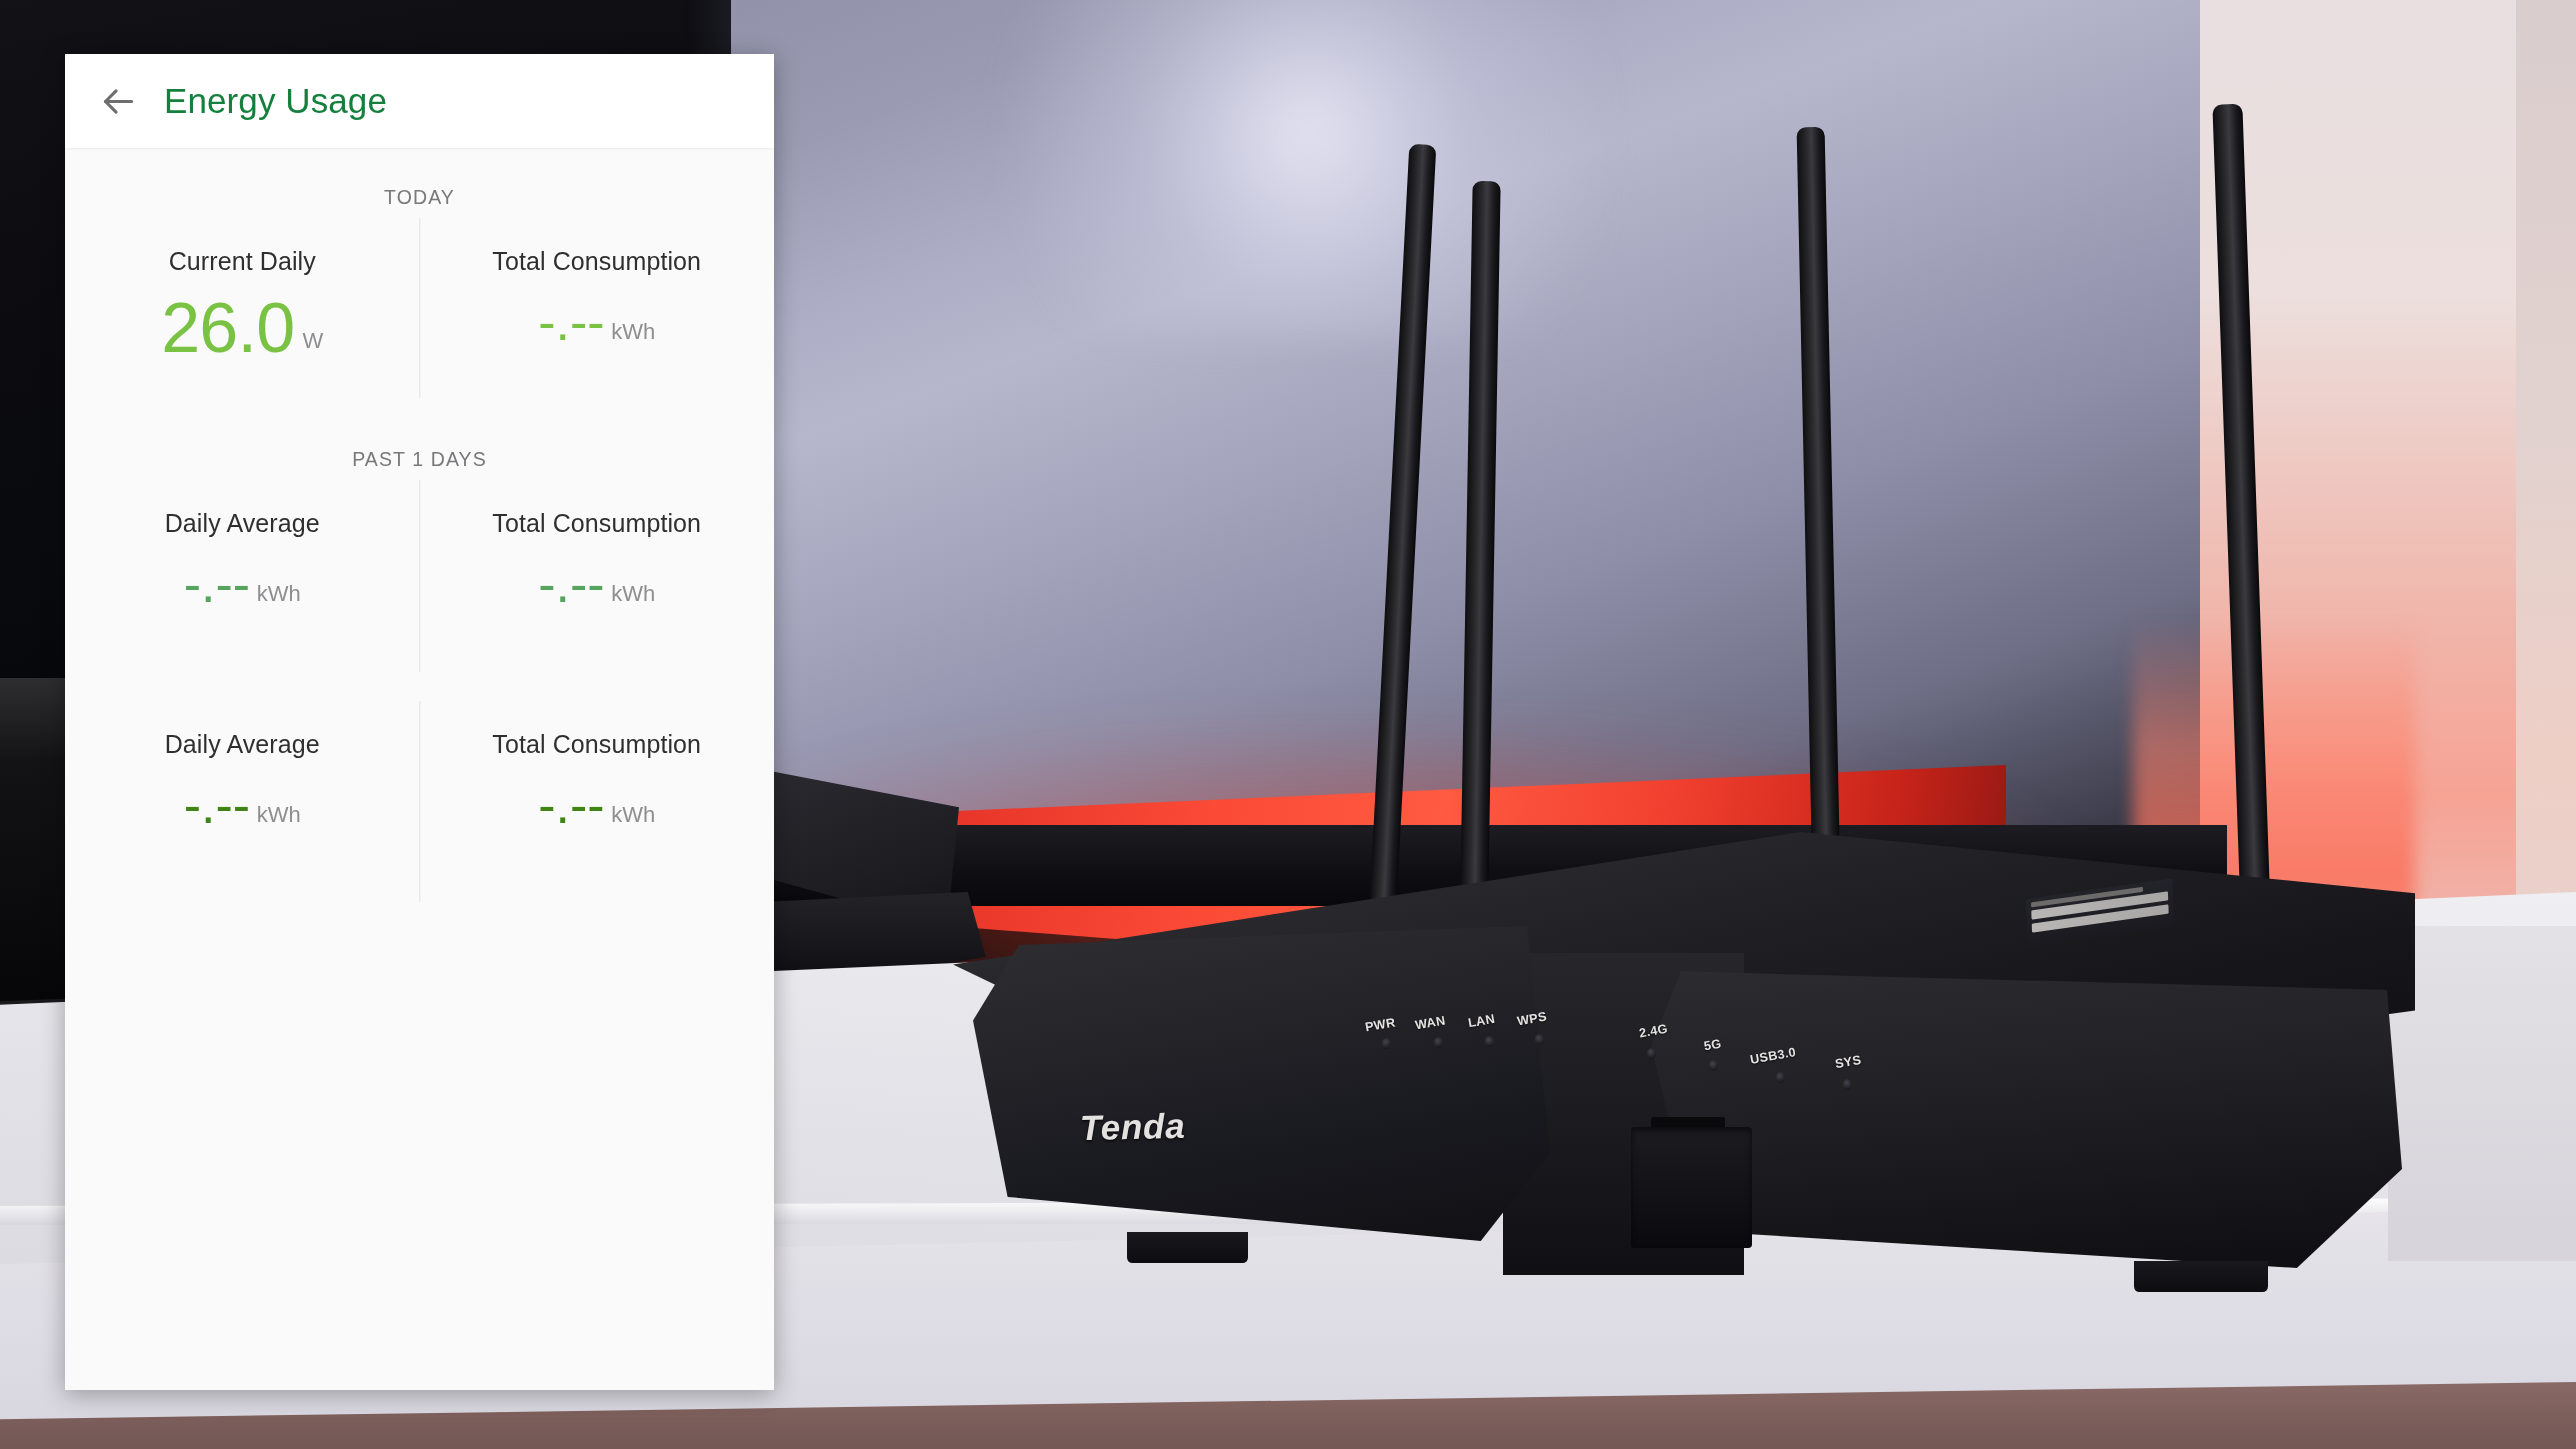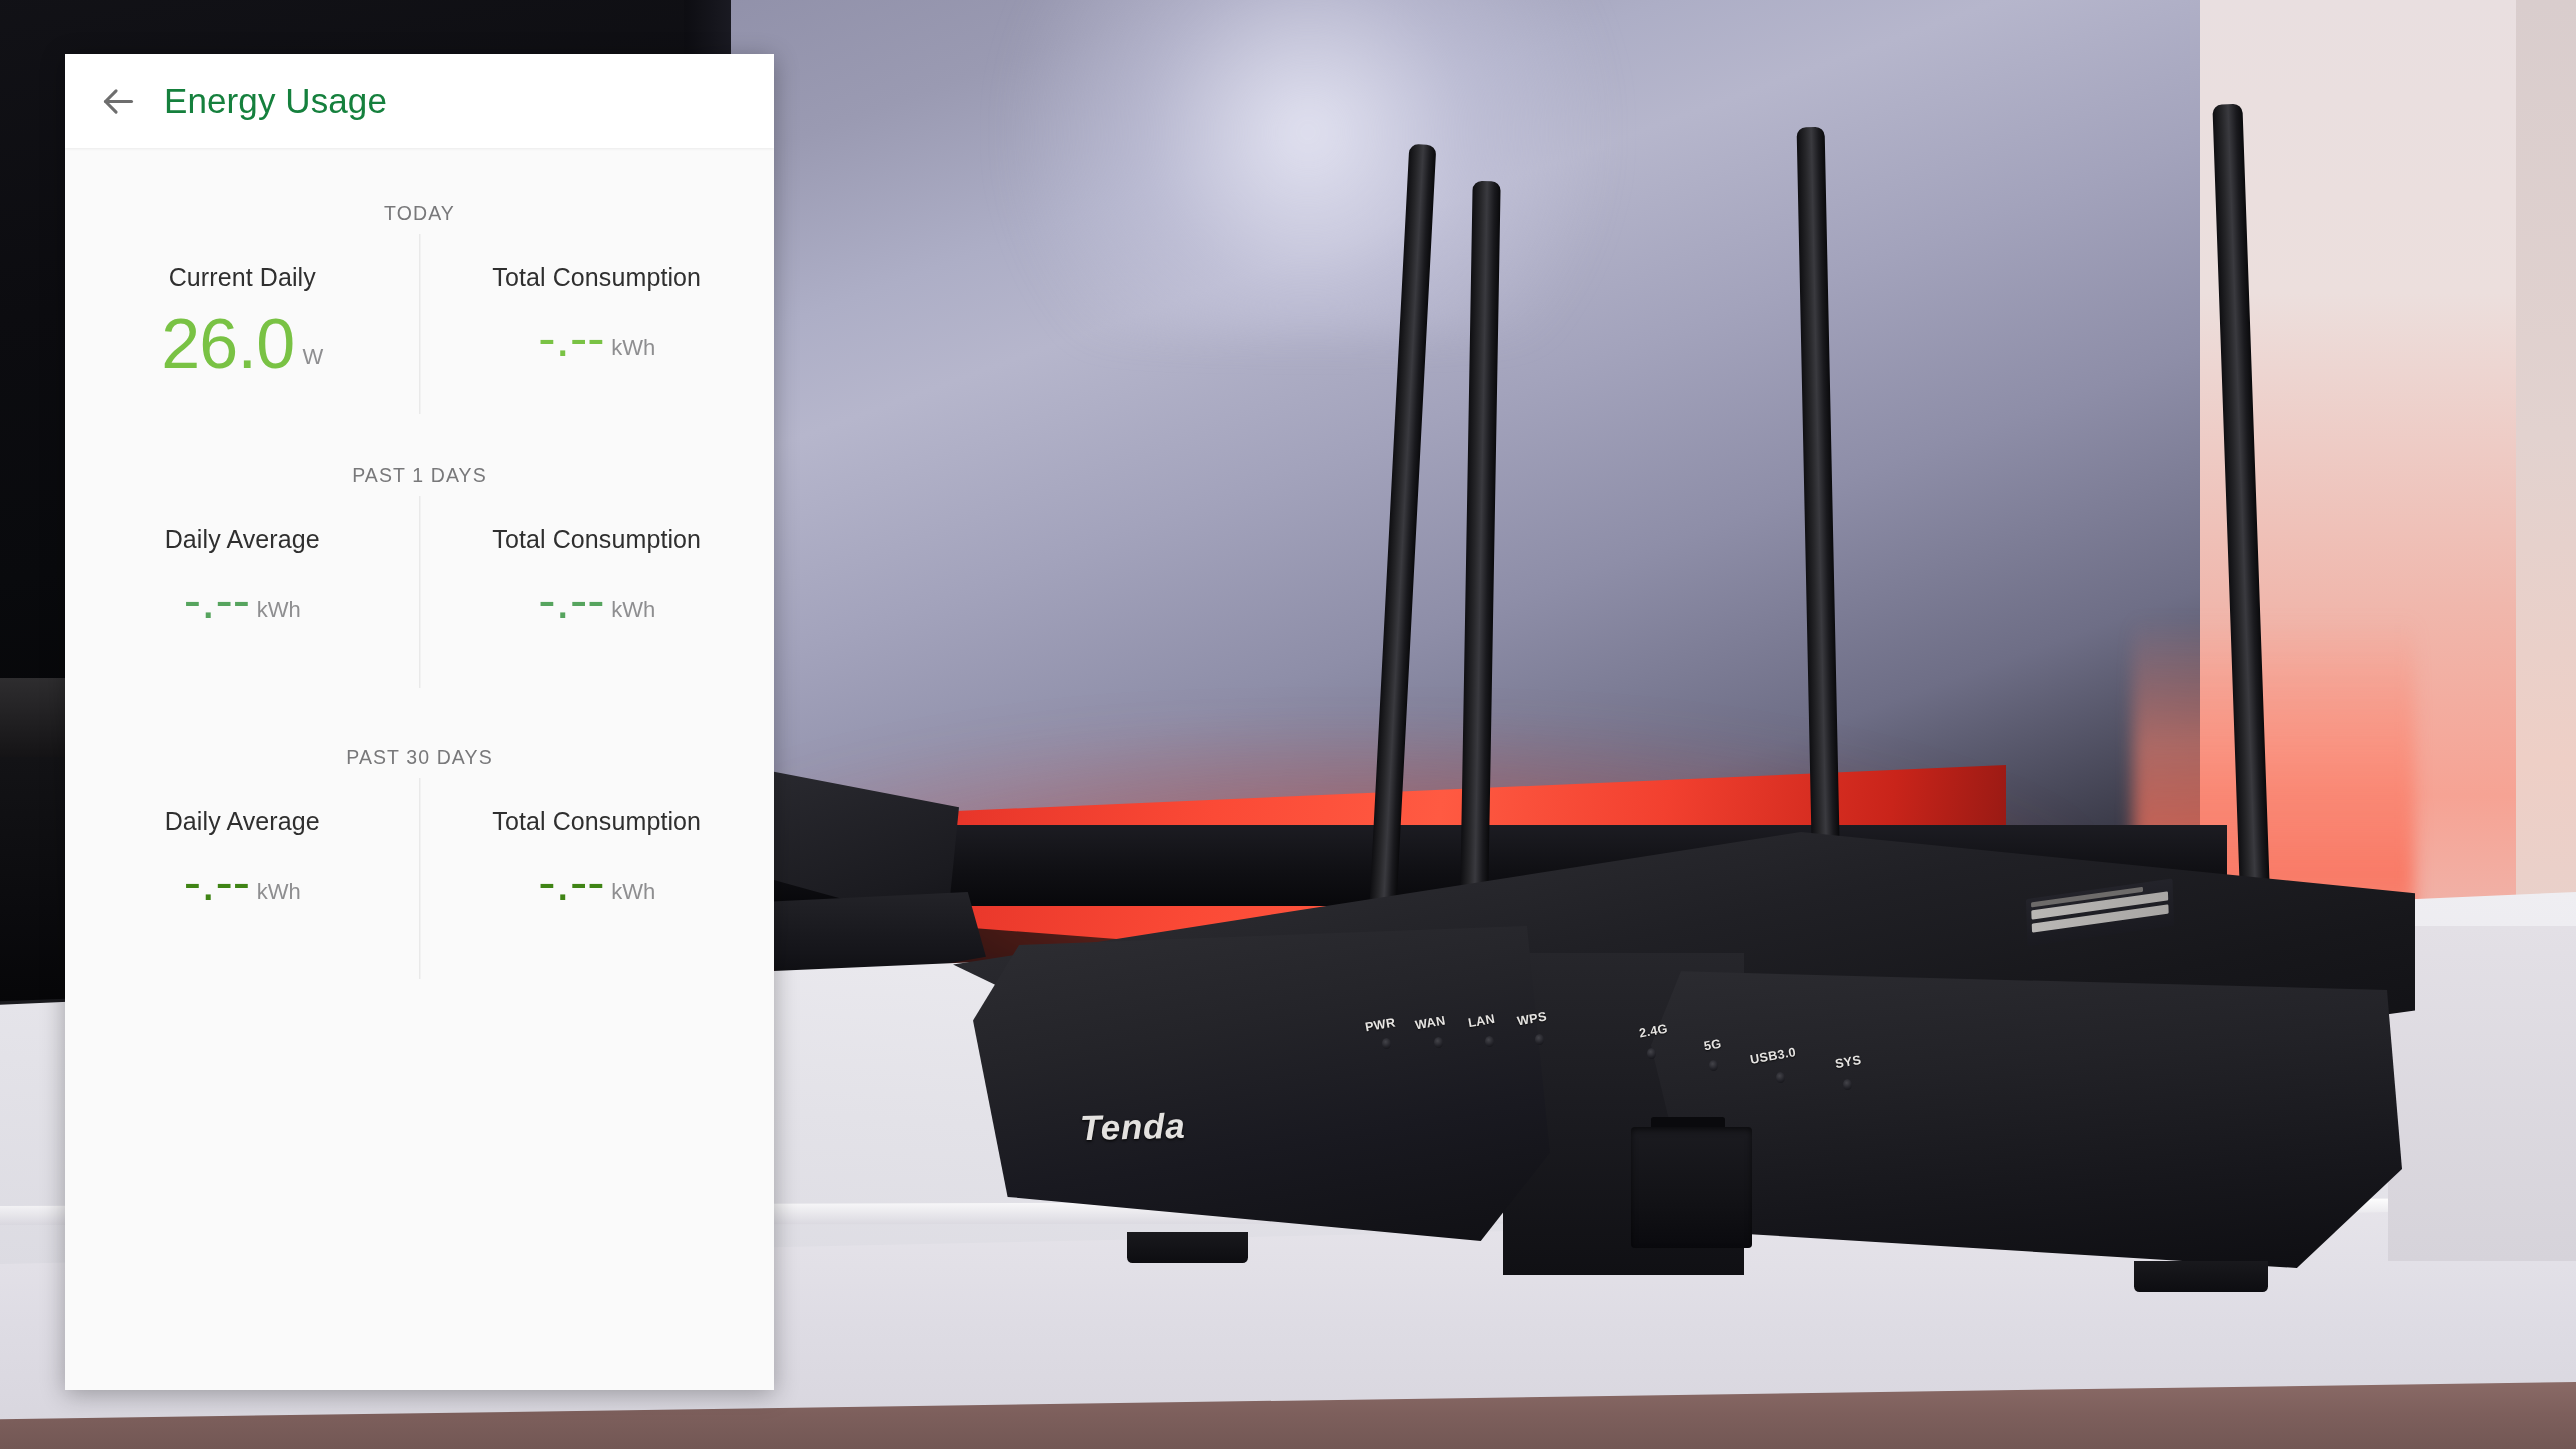--- a/index.html
+++ b/index.html
@@ -315,21 +315,21 @@
   .back-btn svg { display: block; }
   .appbar-title {
     font-size: 35px;
     color: #15803d;
     font-weight: 400;
     margin-left: 20px;
     letter-spacing: 0.1px;
     white-space: nowrap;
   }
 
-  .content { padding-top: 16px; }
+  .content { padding-top: 0; }
 
   .section-label {
     text-align: center;
     font-size: 19.5px;
     color: #78787a;
     letter-spacing: 1.1px;
     font-weight: 400;
     padding-top: 38px;
     padding-bottom: 0;
   }
@@ -524,21 +524,20 @@
 
       <div class="metric-col">
         <div class="metric-label">Total Consumption</div>
         <div class="metric-value">
           <span class="value-dash muted">-.--</span>
           <span class="value-unit">kWh</span>
         </div>
       </div>
     </div>
 
-    <div class="section-label">PAST 30 DAYS</div>
     <div class="metric-row tall">
       <div class="col-divider d3"></div>
 
       <div class="metric-col">
         <div class="metric-label">Daily Average</div>
         <div class="metric-value">
           <span class="value-dash muted2">-.--</span>
           <span class="value-unit">kWh</span>
         </div>
       </div>

